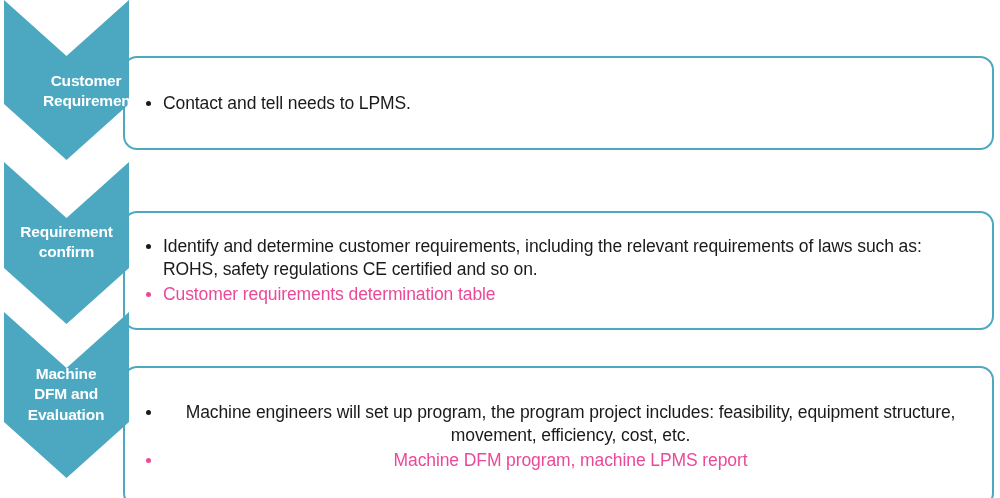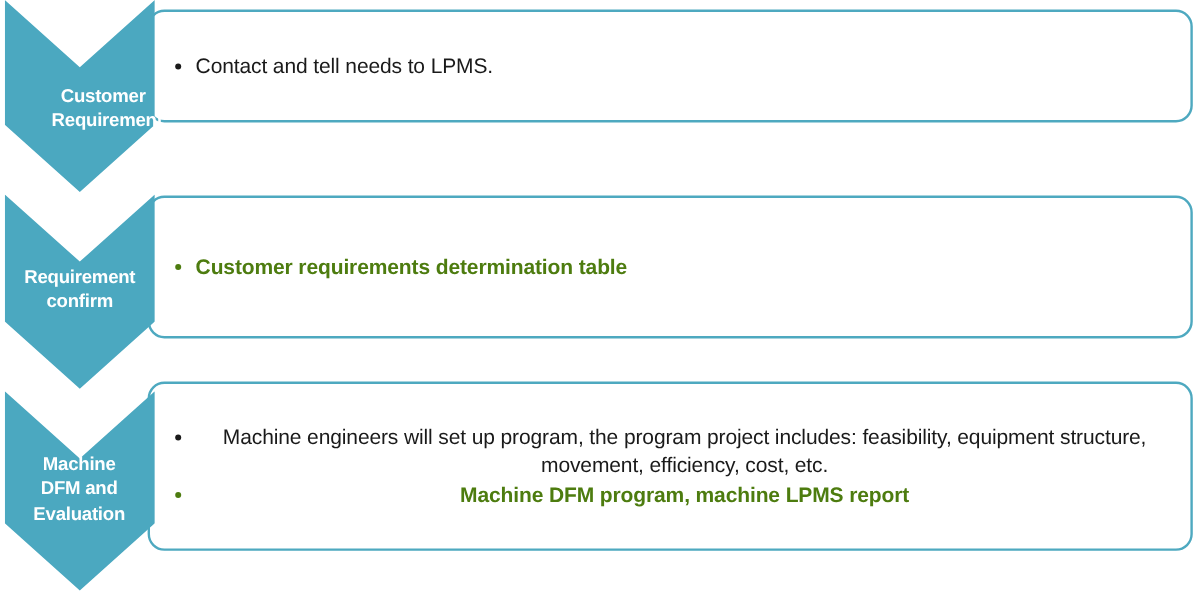--- a/index.html
+++ b/index.html
@@ -19,20 +19,21 @@
   }
 
   
   .content-box {
     position: absolute;
     box-sizing: border-box;
     background: #ffffff;
     border: 2px solid #4ea9c0;
     border-radius: 14px;
     z-index: 1;
+    margin-top: 48px;
   }
   .box-inner {
     position: absolute;
     left: 18px;
     right: 14px;
     top: 0;
     bottom: 0;
     display: flex;
     flex-direction: column;
     justify-content: center;
@@ -52,22 +53,21 @@
     content: "";
     position: absolute;
     left: 3px;
     top: 9px;
     width: 5px;
     height: 5px;
     border-radius: 50%;
     background: currentColor;
   }
   .bullet-line.muted {
-    color: #4d7c0f;
-    font-weight: bold;
+    color: #ec4899;
   }
 
   
   .chevron {
     position: absolute;
     z-index: 3;
   }
   .chevron svg {
     display: block;
   }
@@ -99,40 +99,41 @@
   <div class="chevron" style="left:4px; top:0px; width:125px; height:162px;">
     <svg width="125" height="162" viewBox="0 0 125 162" aria-hidden="true">
       <polygon points="0,0 62.5,56 125,0 125,104 62.5,160 0,104" fill="#4ba8c0"></polygon>
     </svg>
     <div class="chevron-label" style="top:71px;padding-left:39px;">Customer
 Requirement</div>
   </div>
 
   <div class="content-box" style="left:123px; top:163px; width:871px; height:119px;">
     <div class="box-inner">
+      <div class="bullet-line">Identify and determine customer requirements, including the relevant requirements of laws such as: ROHS, safety regulations CE certified and so on.</div>
       <div class="bullet-line muted">Customer requirements determination table</div>
     </div>
   </div>
 
   <div class="chevron" style="left:4px; top:162px; width:125px; height:164px;">
     <svg width="125" height="164" viewBox="0 0 125 164" aria-hidden="true">
       <polygon points="0,0 62.5,56 125,0 125,106 62.5,162 0,106" fill="#4ba8c0"></polygon>
     </svg>
     <div class="chevron-label" style="top:60px;">Requirement
 confirm</div>
   </div>
 
   <div class="content-box" style="left:123px; top:318px; width:871px; height:141px;text-align:center;">
     <div class="box-inner">
       <div class="bullet-line">Machine engineers will set up program, the program project includes: feasibility, equipment structure, movement, efficiency, cost, etc.</div>
       <div class="bullet-line muted">Machine DFM program, machine LPMS report</div>
     </div>
   </div>
 
-  <div class="chevron" style="left:4px; top:326px; width:124px; height:168px;">
+  <div class="chevron" style="left:4px; top:312px; width:124px; height:168px;">
     <svg width="125" height="168" viewBox="0 0 125 168" aria-hidden="true">
       <polygon points="0,0 62.5,56 125,0 125,110 62.5,166 0,110" fill="#4ba8c0"></polygon>
     </svg>
     <div class="chevron-label" style="top:52px;">Machine
 DFM and
 Evaluation</div>
   </div>
 
 </div>
 

